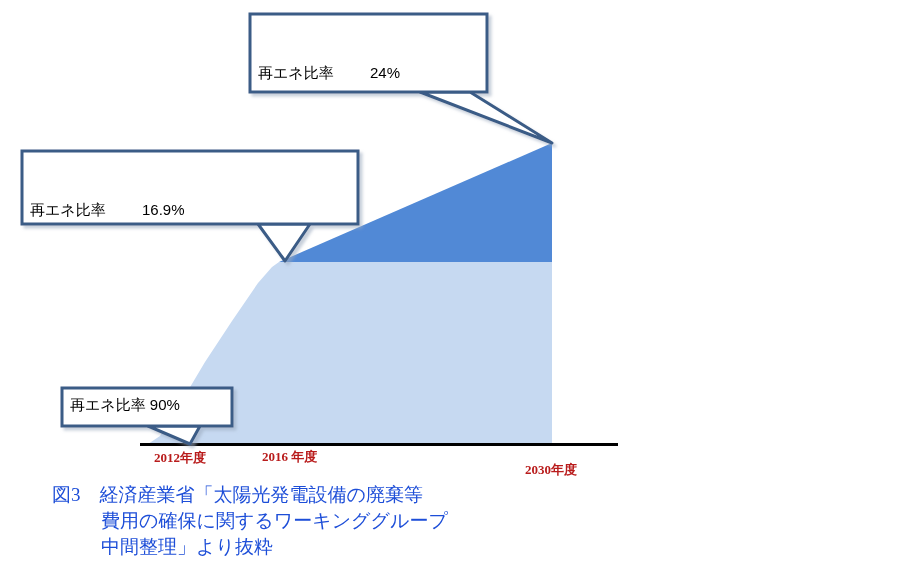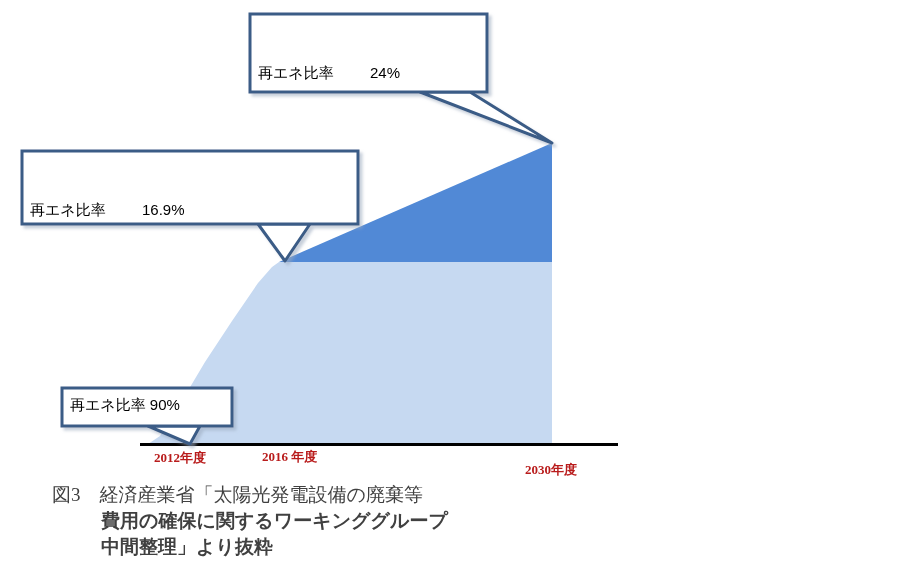--- a/index.html
+++ b/index.html
@@ -68,24 +68,24 @@
 
   
   #caption {
     position: absolute;
     left: 52px;
     top: 476px;
     width: 560px;
     font-family: "Liberation Serif", "DejaVu Serif", serif;
     font-size: 19px;
     line-height: 26px;
-    color: #404040;
+    color: #1d4ed8;
   }
   #caption .cap-line { display: block; white-space: pre; }
-  #caption .cap-indent { display: block; white-space: pre; padding-left: 49px; font-weight: bold; }
+  #caption .cap-indent { display: block; white-space: pre; padding-left: 49px; }
 </style>
 </head>
 <body>
 
 <div id="figure-root">
 
   <svg id="chart-svg" viewBox="0 0 900 562">
     <defs>
       <filter id="soft-shadow" x="-20%" y="-20%" width="150%" height="160%">
         <feDropShadow dx="3" dy="3" stdDeviation="1.6" flood-color="#9aa9bd" flood-opacity="0.55"></feDropShadow>

